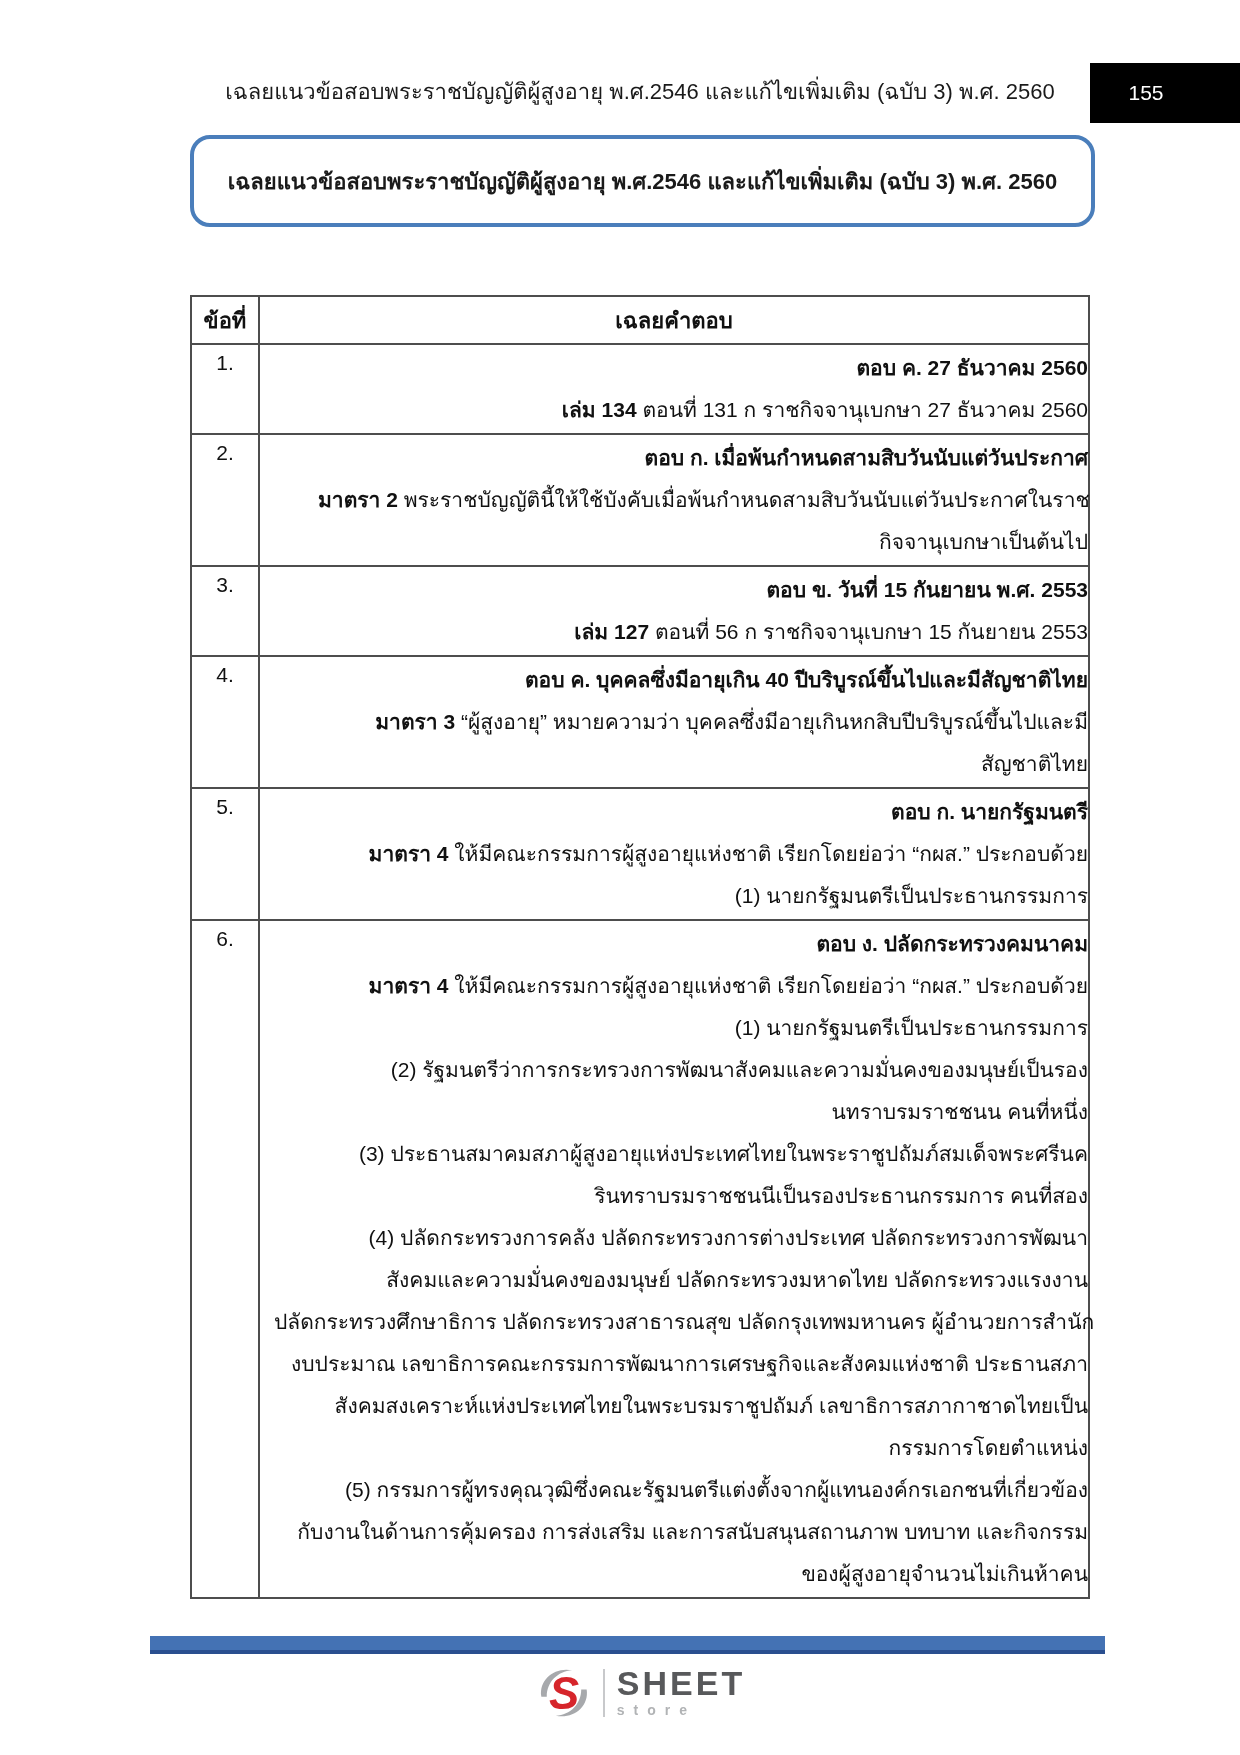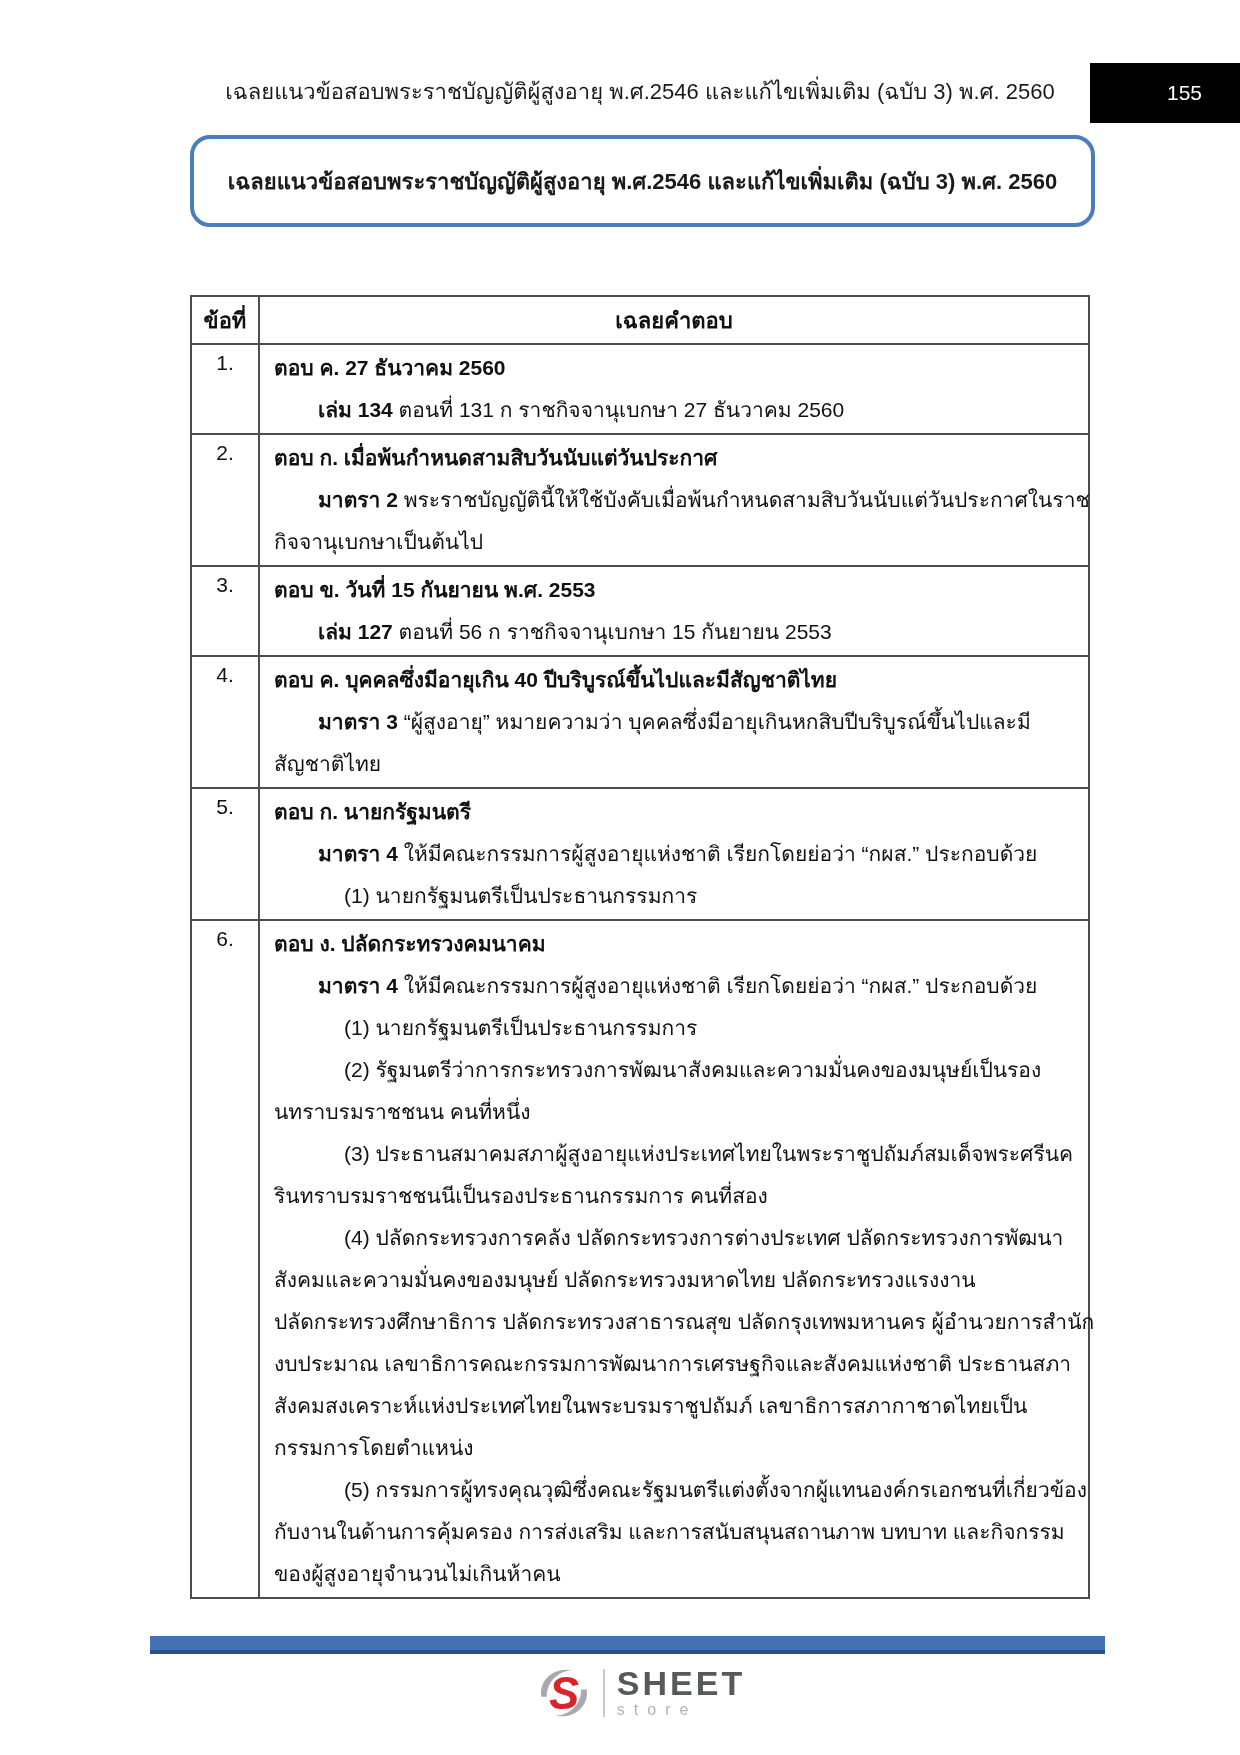--- a/index.html
+++ b/index.html
@@ -3,52 +3,52 @@
 <meta charset="utf-8">
 <style>
   html,body{margin:0;padding:0;background:#ffffff;}
   body{font-family:"Liberation Sans", sans-serif;color:#111;}
   .page{position:relative;width:1240px;height:1755px;background:#ffffff;overflow:hidden;margin-top:18px;}
 
   .top-header{position:absolute;left:190px;top:52px;width:900px;text-align:center;
     font-size:22px;line-height:44px;color:#1a1a1a;}
 
   .page-num-box{position:absolute;left:1090px;top:45px;width:150px;height:60px;background:#000;
-    color:#fff;display:flex;align-items:center;justify-content:flex-end;
+    color:#fff;display:flex;align-items:center;justify-content:center;
     padding-right:38px;box-sizing:border-box;font-size:21px;}
 
   .title-box{position:absolute;left:190px;top:117px;width:905px;height:92px;box-sizing:border-box;
     border:4px solid #4a7ebb;border-radius:20px;display:flex;align-items:center;justify-content:center;}
   .title-box span{font-weight:bold;font-size:22px;color:#1a1a1a;}
 
   table.answer-table{position:absolute;left:190px;top:277px;width:900px;border-collapse:collapse;
     table-layout:fixed;}
   .answer-table th,.answer-table td{border:2px solid #4d4d4d;}
   .answer-table th{font-size:22px;font-weight:bold;height:44px;text-align:center;vertical-align:middle;}
   .answer-table col.c-num{width:68px;}
   .answer-table td{vertical-align:top;padding:2px 0;}
   .answer-table td.num{text-align:center;font-size:21px;padding-top:6px;}
   .answer-table td.ans{font-size:21px;}
-  .ln{line-height:42px;min-height:42px;white-space:nowrap;}
+  .ln{line-height:42px;min-height:42px;white-space:nowrap;text-align:right;}
   .ln b{font-weight:bold;}
   .ln-answer{padding-left:14px;font-weight:bold;}
   .ln-matra{padding-left:58px;}
   .ln-item{padding-left:84px;}
   .ln-cont{padding-left:14px;}
 
   .footer-bar{position:absolute;left:150px;top:1618px;width:955px;height:14px;
     background:#4472b4;border-bottom:4px solid #2a4f8f;}
 
   .footer-logo{position:absolute;left:0;top:1646px;width:1240px;display:flex;
     justify-content:center;}
   .footer-logo .inner{display:flex;align-items:center;transform:translateX(20px);}
   .logo-divider{width:2px;height:48px;background:#c8c9cb;margin:0 12px 0 10px;}
   .brand-col{display:flex;flex-direction:column;}
   .brand-main{font-weight:bold;font-size:34px;letter-spacing:3px;color:#58595b;line-height:32px;}
-  .brand-sub{font-size:16px;letter-spacing:9px;color:#b1b3b5;line-height:18px;margin-top:2px;}
+  .brand-sub{font-size:14px;letter-spacing:9px;color:#b1b3b5;line-height:18px;margin-top:2px;font-weight:bold;}
 </style>
 </head>
 <body>
 
 <div class="page">
 
   <div class="top-header">เฉลยแนวข้อสอบพระราชบัญญัติผู้สูงอายุ พ.ศ.2546 และแก้ไขเพิ่มเติม (ฉบับ 3) พ.ศ. 2560</div>
 
   <div class="page-num-box">
     <span>155</span>

